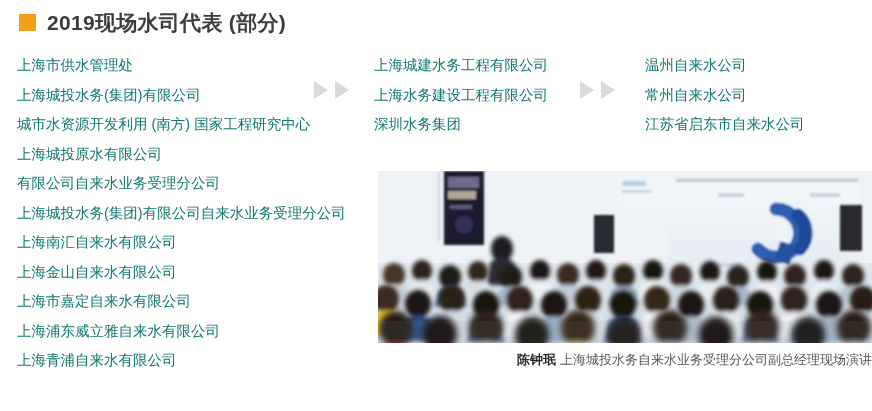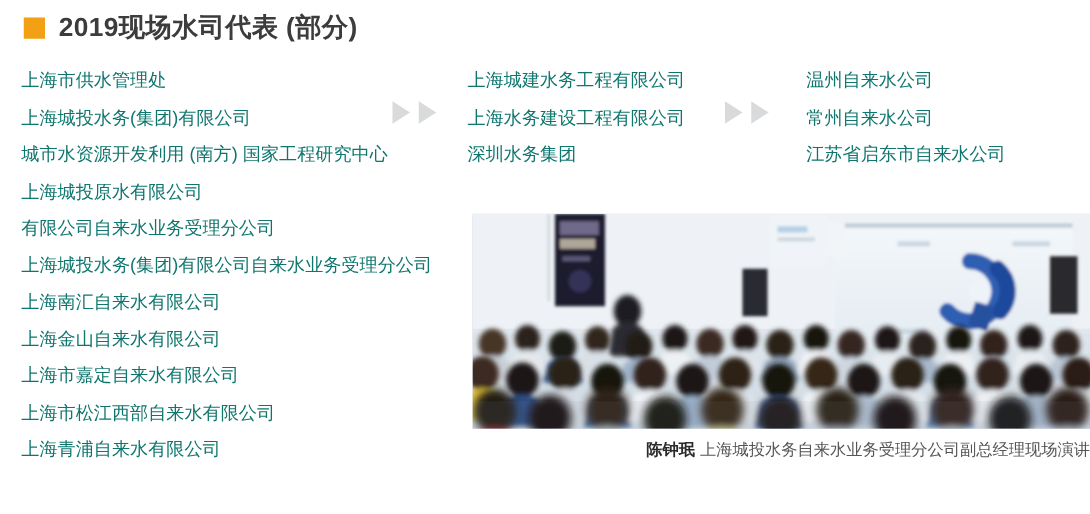--- a/index.html
+++ b/index.html
@@ -112,21 +112,21 @@
 <div class="col" id="col-1">
   <div class="item">上海市供水管理处</div>
   <div class="item">上海城投水务(集团)有限公司</div>
   <div class="item">城市水资源开发利用 (南方) 国家工程研究中心</div>
   <div class="item">上海城投原水有限公司</div>
   <div class="item">有限公司自来水业务受理分公司</div>
   <div class="item">上海城投水务(集团)有限公司自来水业务受理分公司</div>
   <div class="item">上海南汇自来水有限公司</div>
   <div class="item">上海金山自来水有限公司</div>
   <div class="item">上海市嘉定自来水有限公司</div>
-  <div class="item">上海市松江西部自来水有限公司</div>
+  <div class="item">上海浦东威立雅自来水有限公司</div>
   <div class="item">上海青浦自来水有限公司</div>
 </div>
 
 <div class="arrows" id="arrows-1">
   <div class="tri"></div>
   <div class="tri"></div>
 </div>
 
 <div class="col" id="col-2">
   <div class="item">上海城建水务工程有限公司</div>

